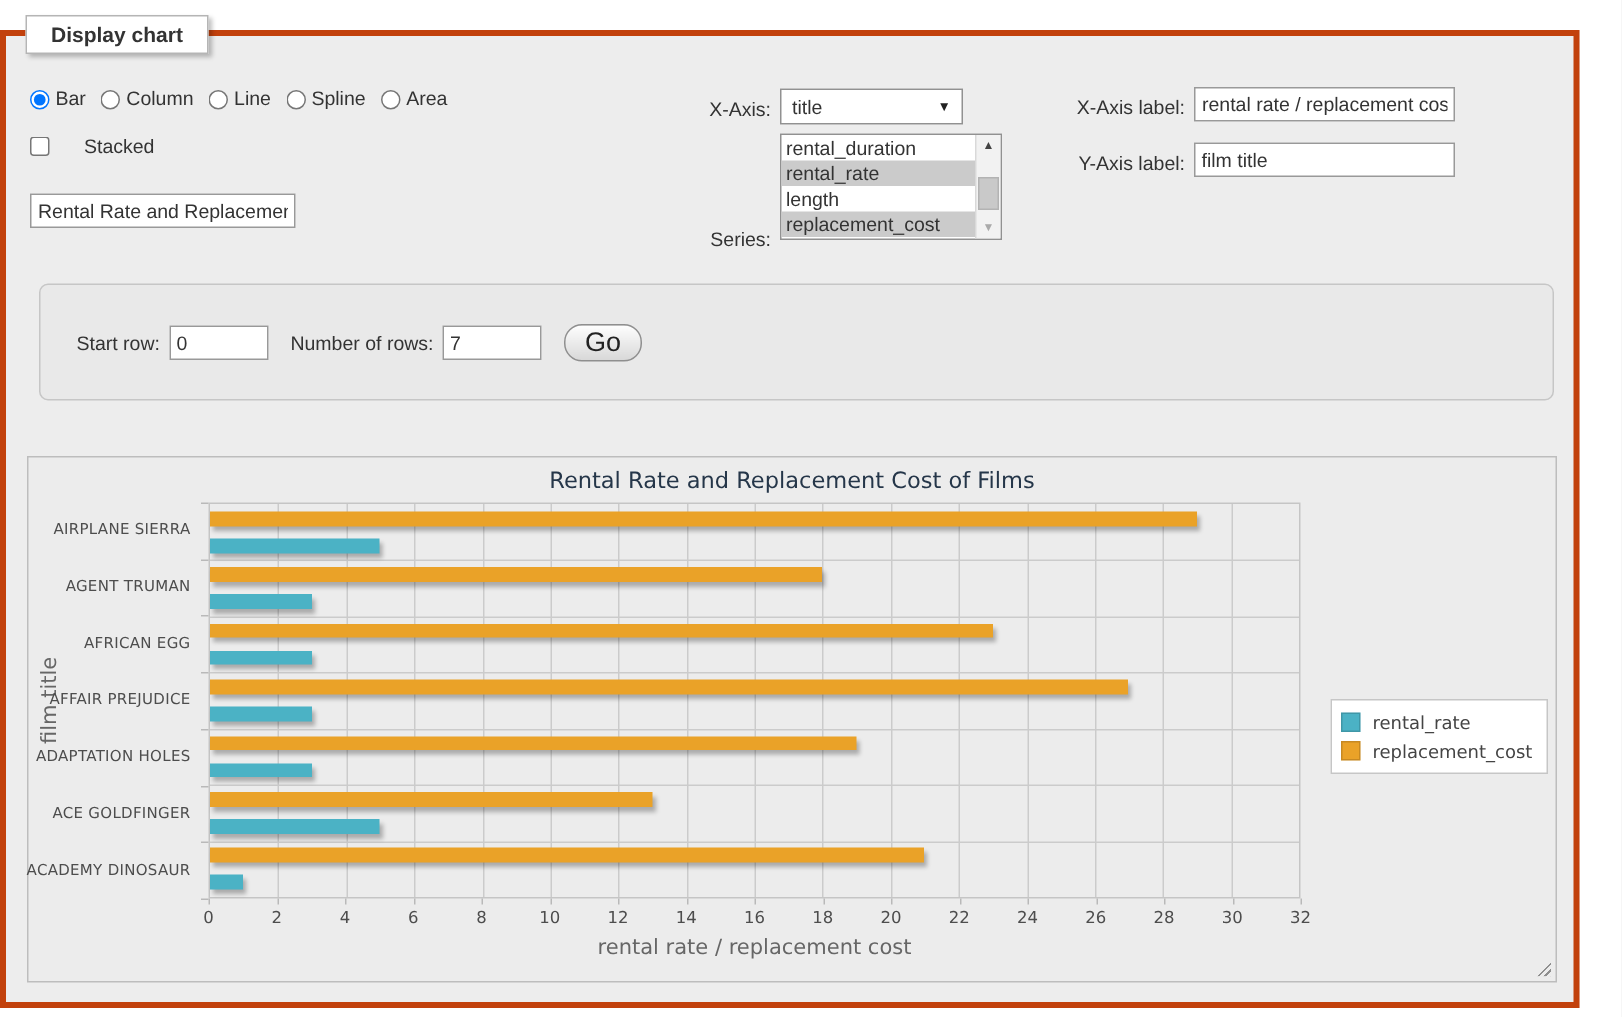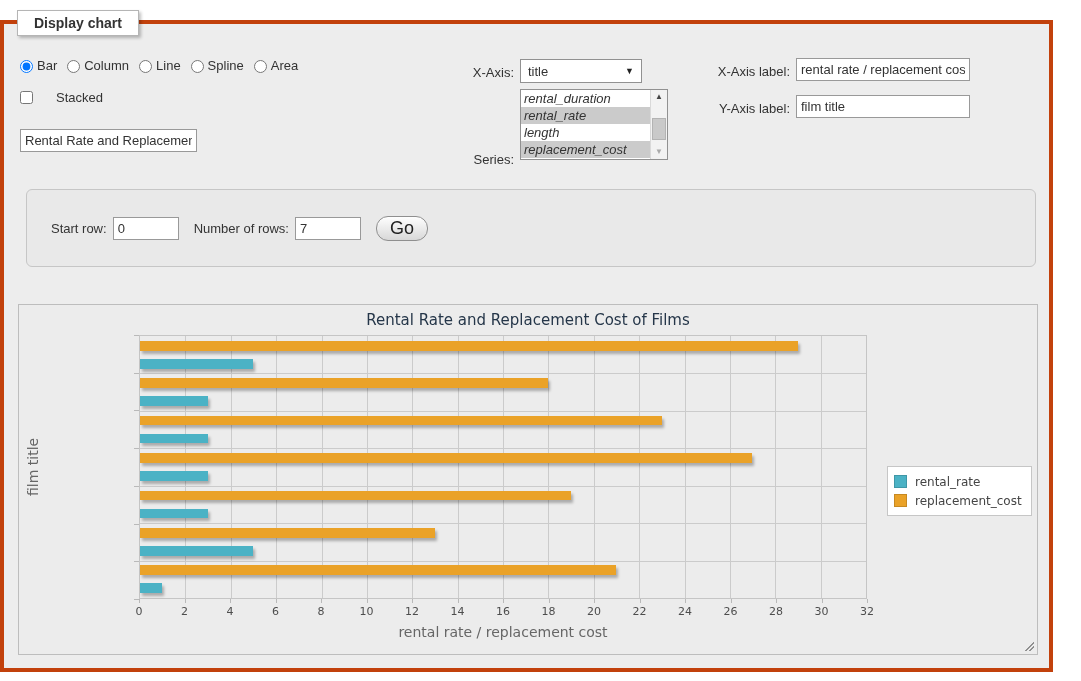--- a/index.html
+++ b/index.html
@@ -42,21 +42,21 @@
 
   .selectbox {
     position:absolute; left:516px; top:35px; width:122px; height:24px;
     background:#fff; border:1px solid #919191; display:flex; align-items:center;
     padding:0 7px; cursor:default;
   }
   .selectbox .arrow { margin-left:auto; font-size:9px; color:#222; }
 
   .listbox {
     position:absolute; left:516px; top:65px; width:148px; height:71px;
-    background:#fff; border:1px solid #919191; display:flex; overflow:hidden;font-style:italic;
+    background:#fff; border:1px solid #919191; display:flex; overflow:hidden;
   }
   .listbox .opts { flex:1 1 auto; }
   .listbox .opt { height:17px; line-height:17px; padding:0 3px; white-space:nowrap; }
   .listbox .opt.sel { background:#cbcbcb; }
   .scrollbar {
     flex:0 0 17px; background:#f2f2f2; border-left:1px solid #d9d9d9;
     display:flex; flex-direction:column; align-items:center; position:relative;
   }
   .scrollbar .sb-up, .scrollbar .sb-down { font-size:8px; line-height:14px; width:100%; text-align:center; }
   .scrollbar .sb-up { color:#444; }
@@ -261,20 +261,29 @@
         </div>
         <div class="band" style="top: 71.4286%;">
           <div class="bar pos-top" style="width: 40.5938%; background: rgb(234, 162, 40);"></div>
           <div class="bar pos-bottom" style="width: 15.5938%; background: rgb(75, 178, 197);"></div>
         </div>
         <div class="band" style="top: 85.7143%;">
           <div class="bar pos-top" style="width: 65.5938%; background: rgb(234, 162, 40);"></div>
           <div class="bar pos-bottom" style="width: 3.09375%; background: rgb(75, 178, 197);"></div>
         </div>
       </div>
+    <div class="ylabels" id="ylabels">
+        <div class="cat-label" style="top: 0%;">AIRPLANE SIERRA</div>
+        <div class="cat-label" style="top: 14.2857%;">AGENT TRUMAN</div>
+        <div class="cat-label" style="top: 28.5714%;">AFRICAN EGG</div>
+        <div class="cat-label" style="top: 42.8571%;">AFFAIR PREJUDICE</div>
+        <div class="cat-label" style="top: 57.1429%;">ADAPTATION HOLES</div>
+        <div class="cat-label" style="top: 71.4286%;">ACE GOLDFINGER</div>
+        <div class="cat-label" style="top: 85.7143%;">ACADEMY DINOSAUR</div>
+      </div>
     <div class="xticks" id="xticks">
         <div class="x-tick" style="left: 0%;">0</div>
         <div class="x-tick" style="left: 6.25%;">2</div>
         <div class="x-tick" style="left: 12.5%;">4</div>
         <div class="x-tick" style="left: 18.75%;">6</div>
         <div class="x-tick" style="left: 25%;">8</div>
         <div class="x-tick" style="left: 31.25%;">10</div>
         <div class="x-tick" style="left: 37.5%;">12</div>
         <div class="x-tick" style="left: 43.75%;">14</div>
         <div class="x-tick" style="left: 50%;">16</div>

